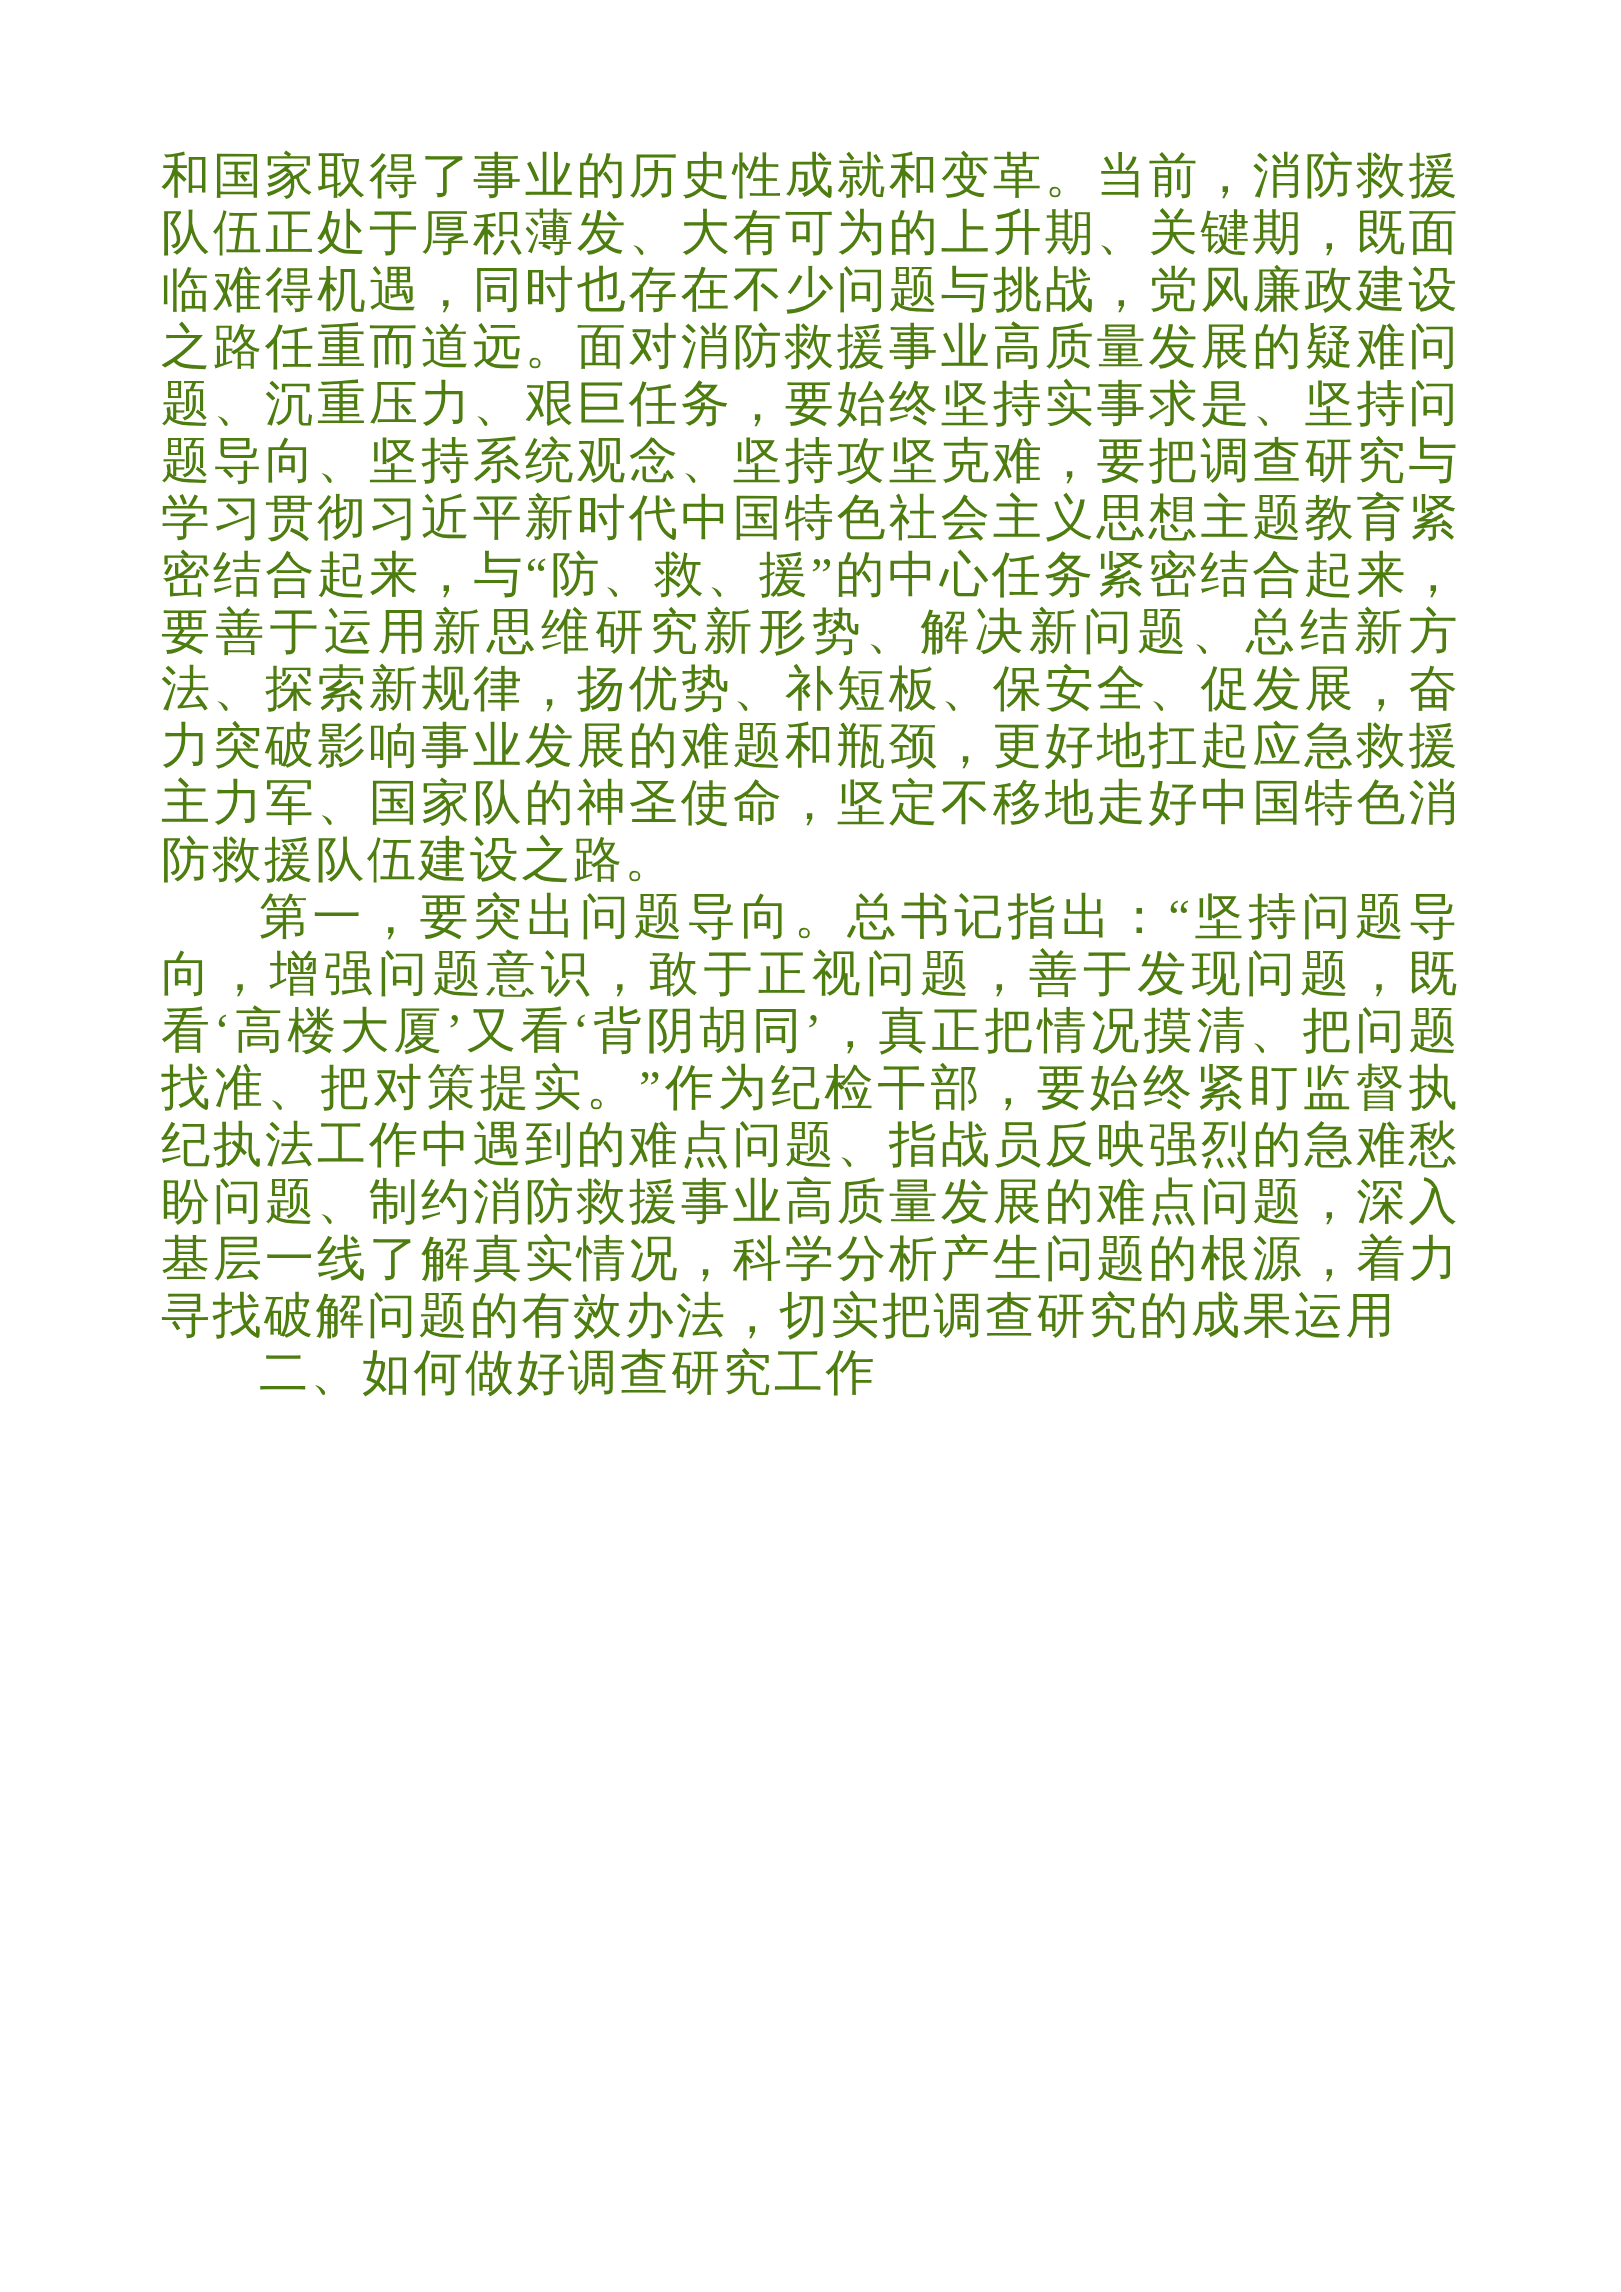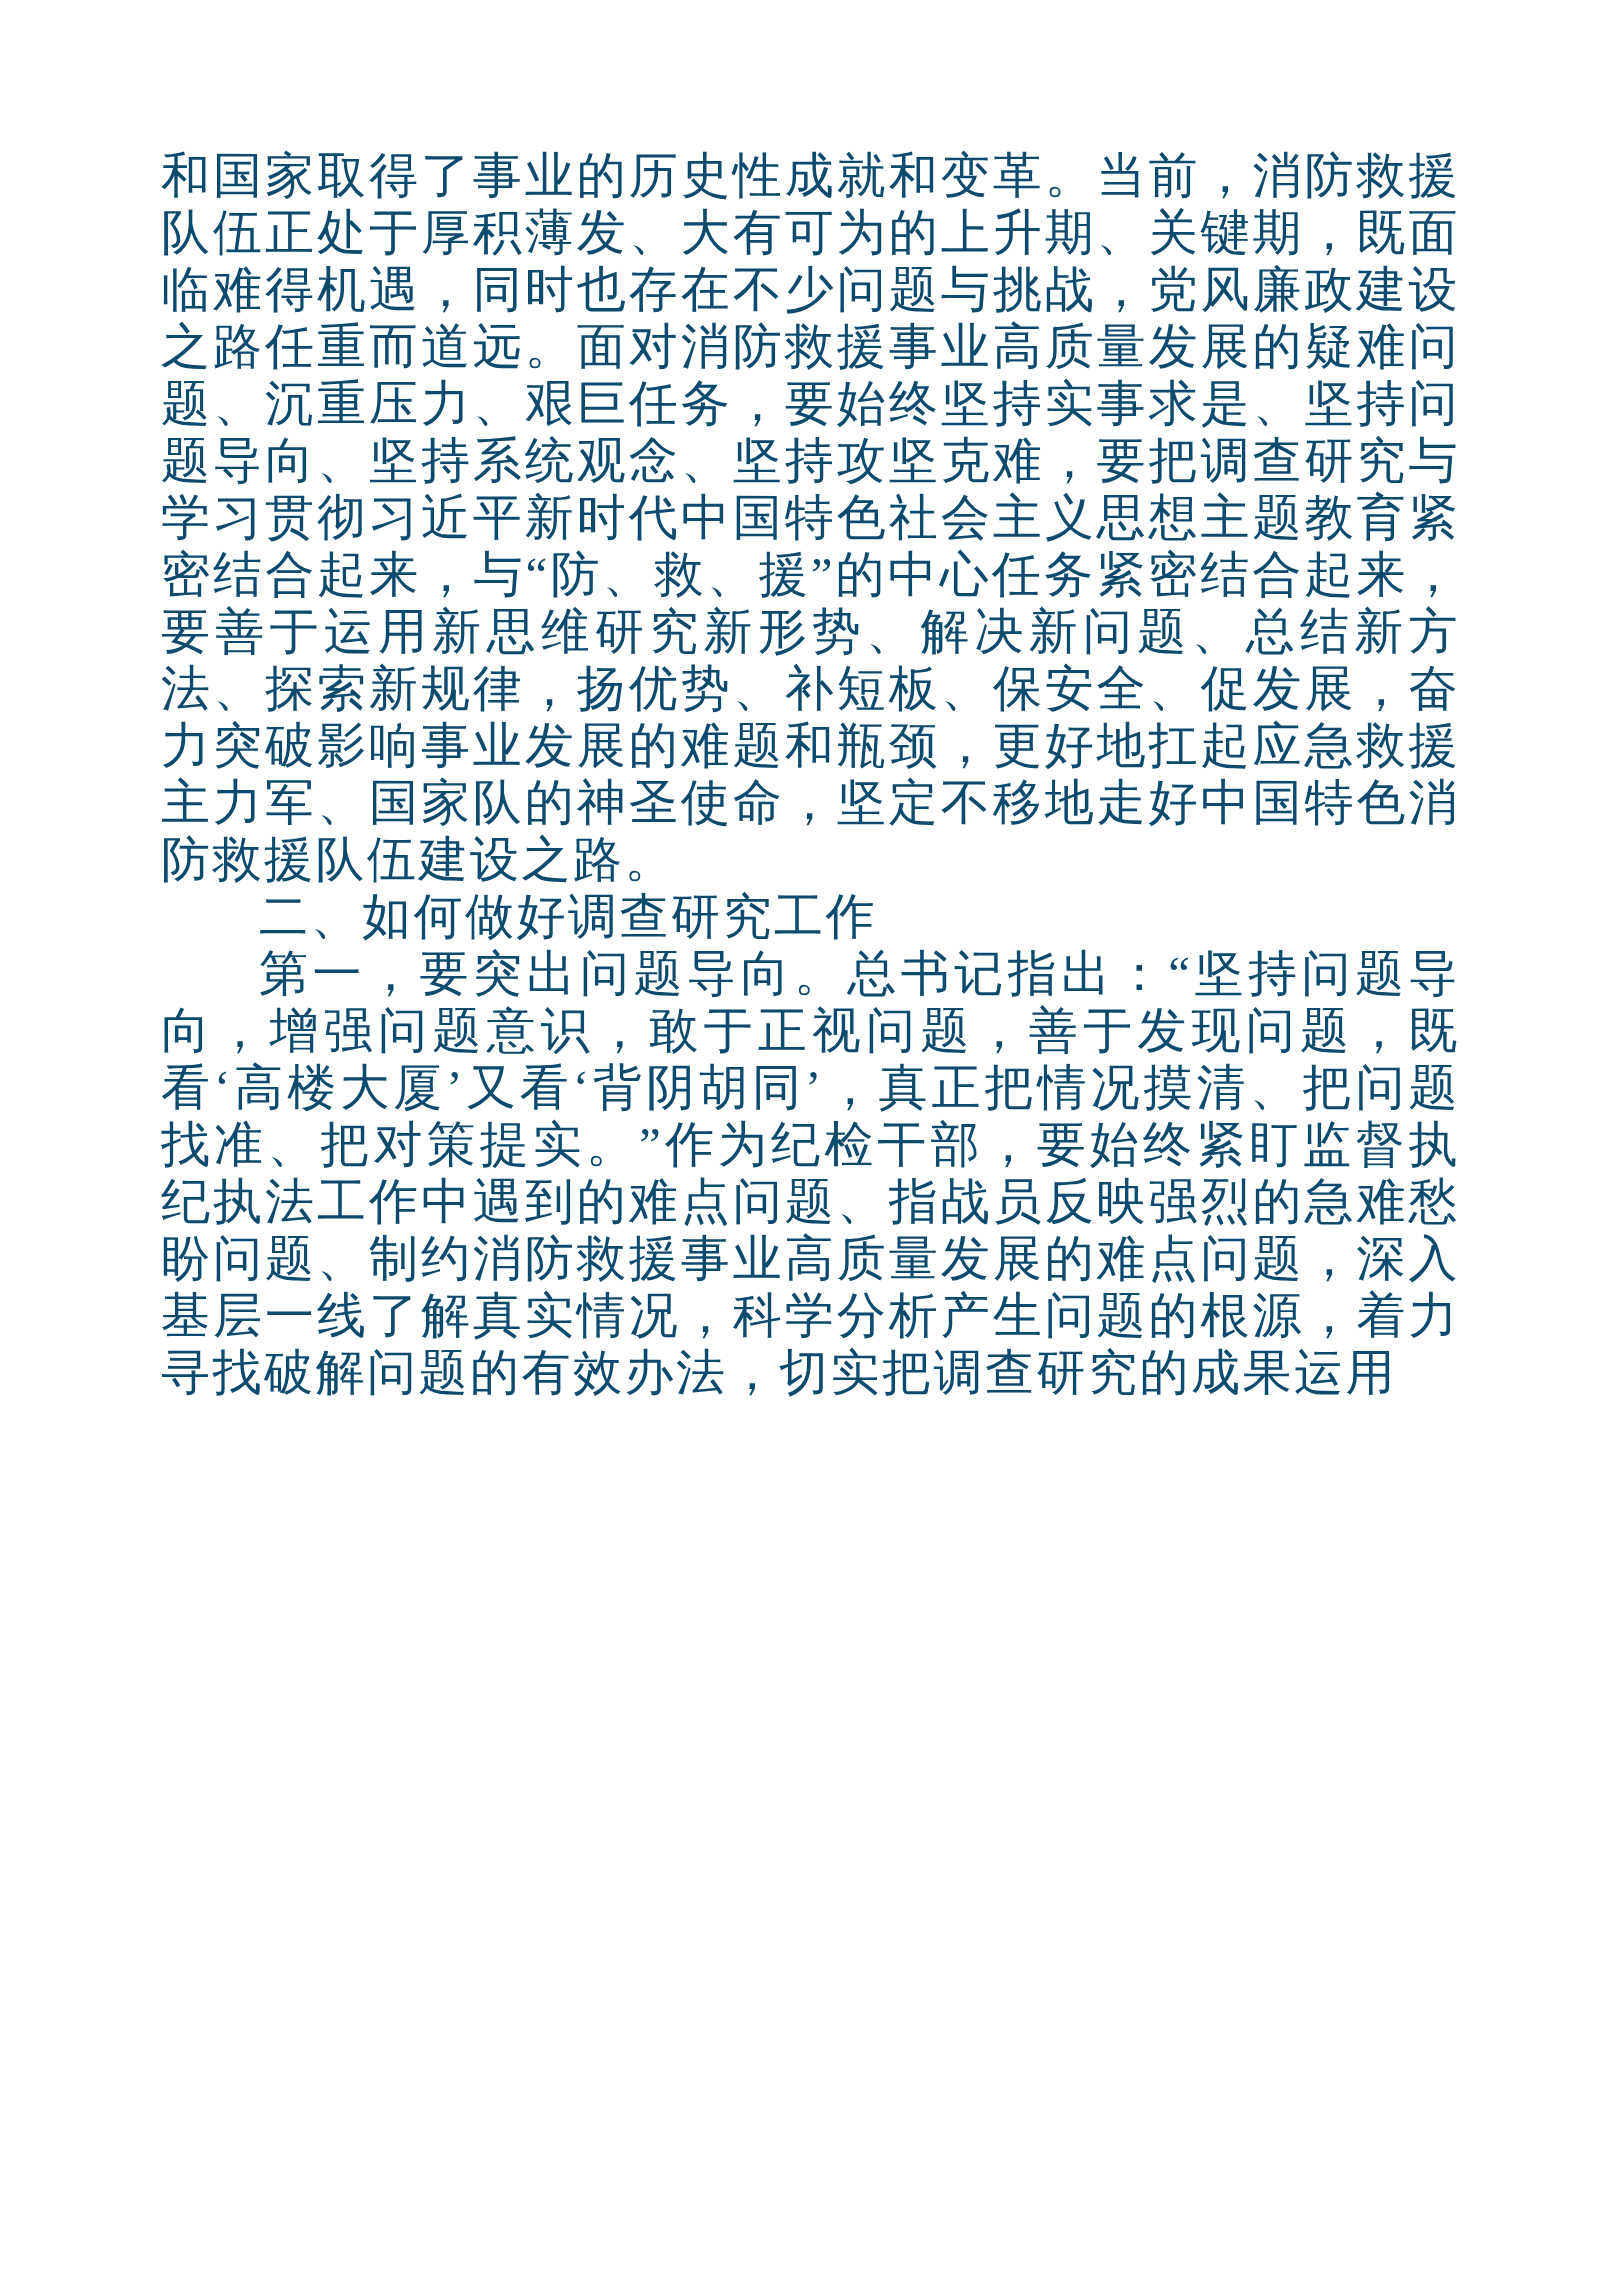--- a/index.html
+++ b/index.html
@@ -20,33 +20,33 @@
     background: #ffffff;
     padding: 147px 161px 0 161px;
     overflow: hidden;
   }
   .doc-text p {
     margin: 0;
     padding: 0;
     font-size: 49px;
     line-height: 57px;
     letter-spacing: 2.5px;
-    color: #0c4a6e;
+    color: #4d7c0f;
     text-align: justify;
     text-justify: inter-character;
     word-break: break-all;
     font-family: "Liberation Serif", serif;
   }
   .doc-text p.indent {
     text-indent: 2em;
   }
 </style>
 </head>
 <body>
 
 <div class="page">
   <div class="doc-text">
     <p>和国家取得了事业的历史性成就和变革。当前，消防救援队伍正处于厚积薄发、大有可为的上升期、关键期，既面临难得机遇，同时也存在不少问题与挑战，党风廉政建设之路任重而道远。面对消防救援事业高质量发展的疑难问题、沉重压力、艰巨任务，要始终坚持实事求是、坚持问题导向、坚持系统观念、坚持攻坚克难，要把调查研究与学习贯彻习近平新时代中国特色社会主义思想主题教育紧密结合起来，与“防、救、援”的中心任务紧密结合起来，要善于运用新思维研究新形势、解决新问题、总结新方法、探索新规律，扬优势、补短板、保安全、促发展，奋力突破影响事业发展的难题和瓶颈，更好地扛起应急救援主力军、国家队的神圣使命，坚定不移地走好中国特色消防救援队伍建设之路。</p>
+    <p class="indent">第一，要突出问题导向。总书记指出：“坚持问题导向，增强问题意识，敢于正视问题，善于发现问题，既看‘高楼大厦’又看‘背阴胡同’，真正把情况摸清、把问题找准、把对策提实。”作为纪检干部，要始终紧盯监督执纪执法工作中遇到的难点问题、指战员反映强烈的急难愁盼问题、制约消防救援事业高质量发展的难点问题，深入基层一线了解真实情况，科学分析产生问题的根源，着力寻找破解问题的有效办法，切实把调查研究的成果运用</p>
     <p class="indent">二、如何做好调查研究工作</p>
-    <p class="indent">第一，要突出问题导向。总书记指出：“坚持问题导向，增强问题意识，敢于正视问题，善于发现问题，既看‘高楼大厦’又看‘背阴胡同’，真正把情况摸清、把问题找准、把对策提实。”作为纪检干部，要始终紧盯监督执纪执法工作中遇到的难点问题、指战员反映强烈的急难愁盼问题、制约消防救援事业高质量发展的难点问题，深入基层一线了解真实情况，科学分析产生问题的根源，着力寻找破解问题的有效办法，切实把调查研究的成果运用</p>
   </div>
 </div>
 
 
 </body></html>

